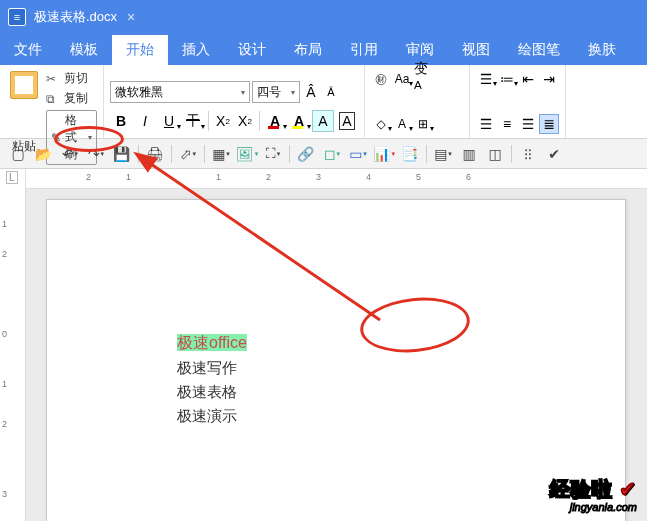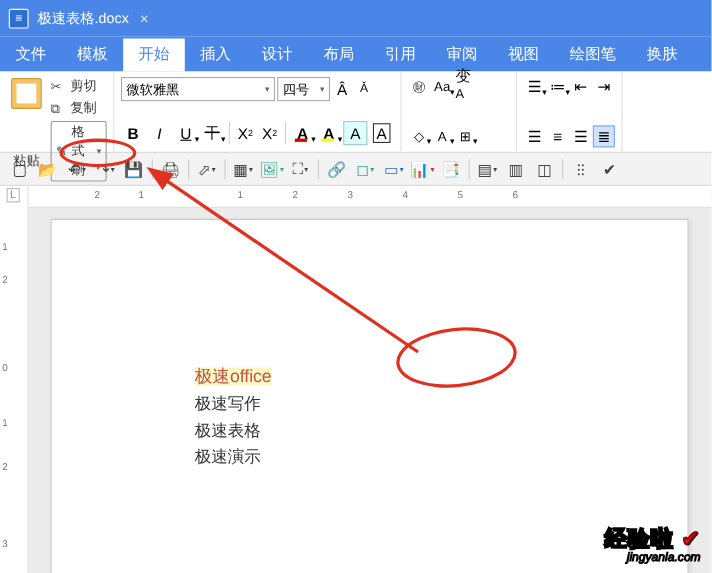--- a/index.html
+++ b/index.html
@@ -20,21 +20,21 @@
 .paste-btn { display: flex; flex-direction: column; align-items: center; font-size: 12px; color: #333; cursor: pointer; padding: 2px 4px; gap: 39px; }
 .paste-icon { width: 28px; height: 28px; background: #f5c265; border: 1px solid #cfa030; border-radius: 2px; position: relative; }
 .paste-icon::before { content: ""; position: absolute; top: 4px; left: 4px; right: 4px; bottom: 4px; background: #fff; }
 .clip-item { font-size: 12px; color: #333; display: flex; align-items: center; gap: 4px; cursor: pointer; margin: 1px 0; }
 .clip-icon { width: 14px; height: 14px; }
 .scissors { color: #555; }
 .copy { color: #555; }
 .brush { color: #333; }
 .clip-item.formatbrush { border: 1px solid #999; border-radius: 2px; padding: 1px 4px; }
 
-.group-font { flex: 0 0 254px; }
+.group-font { flex: 0 0 254px; justify-content: flex-end; }
 .font-row1 { display: flex; align-items: center; gap: 2px; height: 24px; }
 .font-name { width: 140px; height: 22px; border: 1px solid #a9a9a9; font-size: 12px; padding: 0 4px; background: #fff; display: flex; align-items: center; justify-content: space-between; }
 .font-size { width: 48px; height: 22px; border: 1px solid #a9a9a9; font-size: 12px; padding: 0 4px; background: #fff; display: flex; align-items: center; justify-content: space-between; }
 .fs-btn { width: 18px; height: 20px; display: flex; align-items: center; justify-content: center; font-size: 12px; border: 1px solid transparent; cursor: pointer; }
 .font-row2 { display: flex; align-items: center; gap: 2px; height: 26px; margin-top: 4px; }
 .ico { width: 22px; height: 22px; display: flex; align-items: center; justify-content: center; font-size: 14px; cursor: pointer; border: 1px solid transparent; position: relative; }
 .ico.small { width: 20px; }
 .ico .dd { font-size: 8px; position: absolute; right: -2px; bottom: 0; }
 .sep { width: 1px; height: 20px; background: #d0d0d0; margin: 0 2px; }
 .color-A { font-weight: bold; }
@@ -57,21 +57,21 @@
 .workspace { display: flex; height: calc(521px - 33px - 32px - 74px - 30px); background: #fff; }
 .vruler { width: 26px; background: #fff; border-right: 1px solid #ddd; position: relative; }
 .vruler .lbl { font-size: 9px; color: #777; position: absolute; left: 2px; }
 .vruler .L { position: absolute; top: 2px; left: 6px; font-size: 10px; color: #888; border: 1px solid #bbb; padding: 0 2px; }
 
 .docarea { flex: 1; background: #ebebeb; position: relative; overflow: hidden; }
 .hruler { height: 20px; background: #fff; border-bottom: 1px solid #ddd; position: relative; }
 .hruler .num { position: absolute; top: 3px; font-size: 9px; color: #777; }
 .page { position: absolute; top: 30px; left: 20px; width: 580px; height: 700px; background: #fff; border: 1px solid #c7c7c7; box-shadow: 1px 1px 4px rgba(0,0,0,.1); }
 .page-content { padding: 130px 0 0 130px; font-size: 15px; color: #333; line-height: 1.6; }
-.line1 { color: #c0504d; background: #fef9c3; display: inline; font-size: 16px; }
+.line1 { color: #c0504d; background: #86efac; display: inline; font-size: 16px; }
 
 .red-ellipse { position: absolute; border: 3px solid #e03020; border-radius: 50%; pointer-events: none; }
 .ell1 { width: 70px; height: 26px; top: 126px; left: 54px; }
 .ell2 { width: 110px; height: 54px; top: 298px; left: 360px; transform: rotate(-6deg); }
 .arrow-svg { position: absolute; top: 150px; left: 130px; pointer-events: none; }
 
 .watermark { position: absolute; right: 10px; bottom: 8px; text-align: right; }
 .wm1 { font-size: 20px; font-weight: bold; color: #fff; -webkit-text-stroke: 2px #000; text-shadow: 1px 1px 0 #000; letter-spacing: 1px; }
 .wm1 .chk { color: #d22; -webkit-text-stroke: 1px #800; }
 .wm2 { font-size: 11px; font-style: italic; color: #fff; -webkit-text-stroke: 1px #000; margin-top: -2px; }

